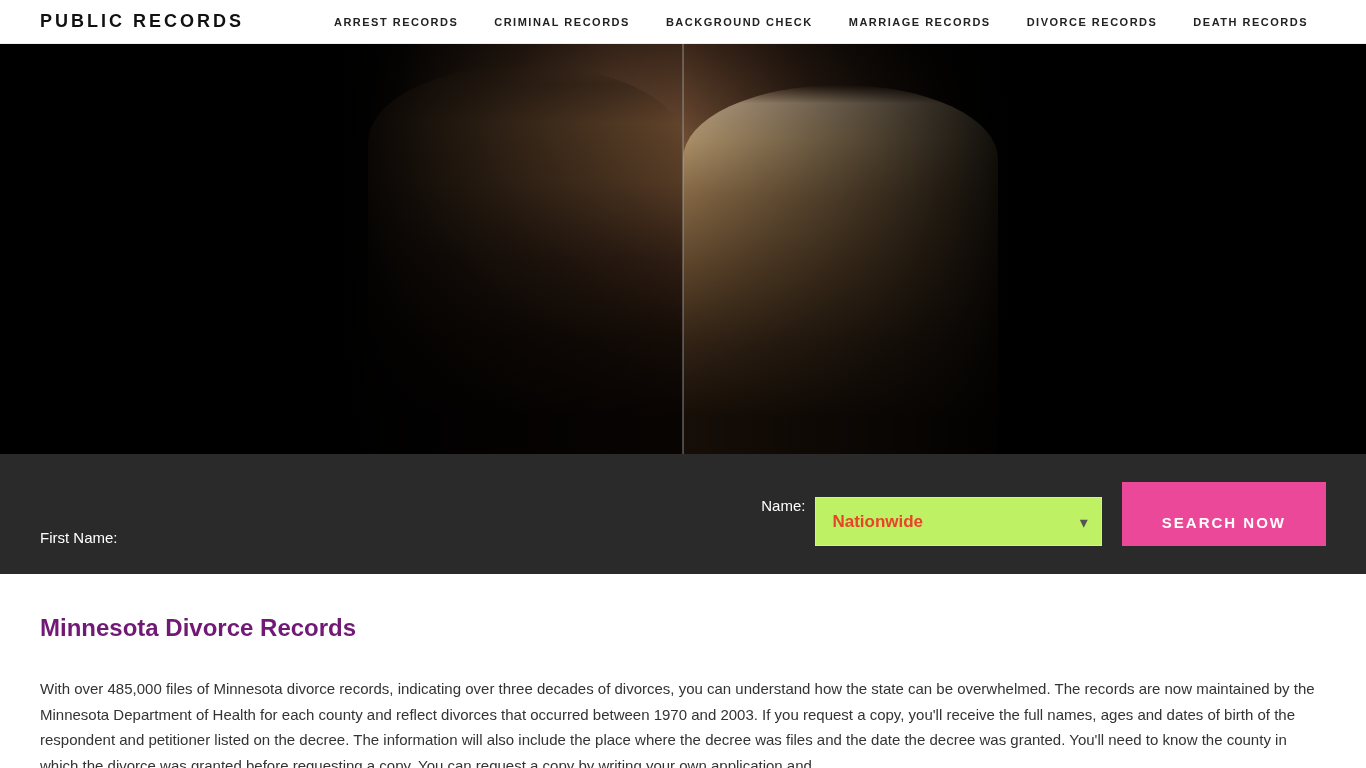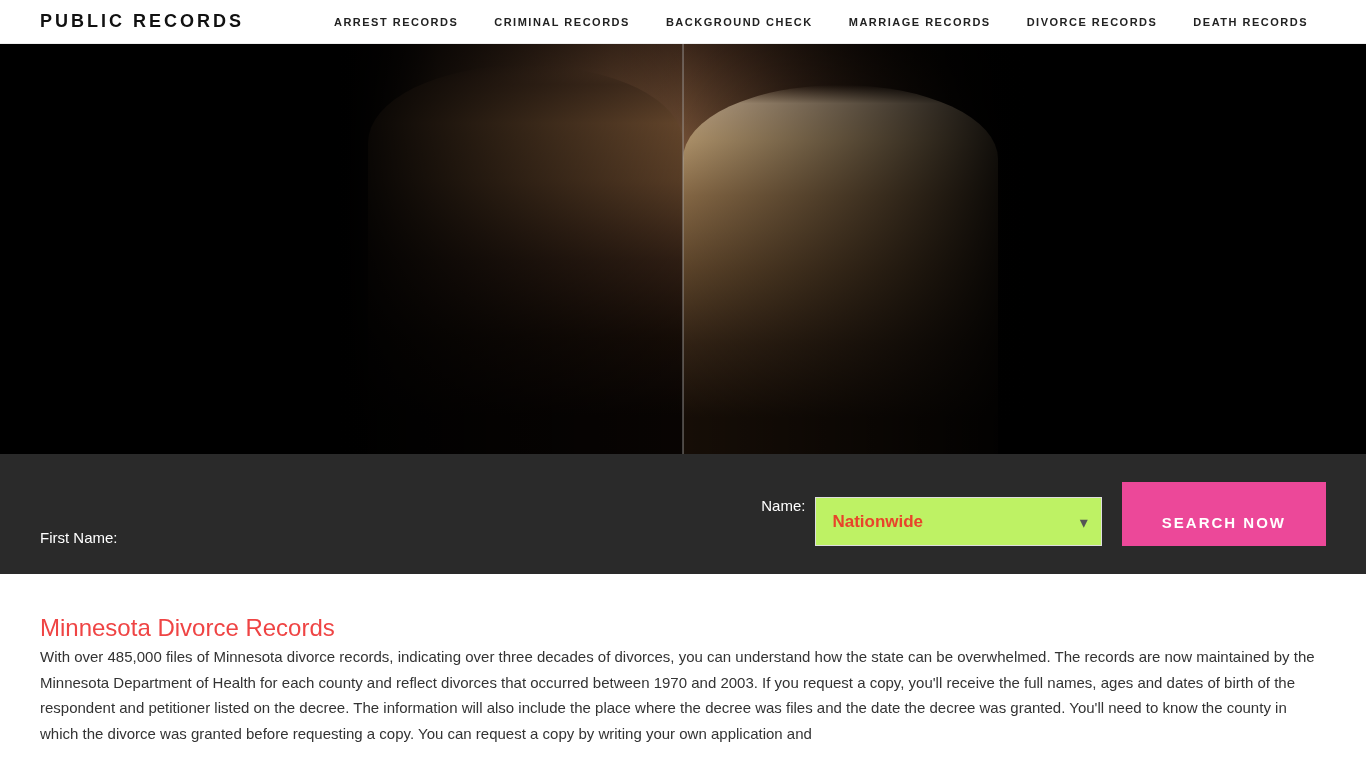--- a/index.html
+++ b/index.html
@@ -248,23 +248,23 @@
     }
 
     
     .content-section {
       padding: 40px 40px 30px 40px;
       max-width: 1366px;
     }
 
     .content-section h2 {
       font-size: 24px;
-      font-weight: 400;
-      color: #ef4444;
-      margin-bottom: 2px;
+      font-weight: 700;
+      color: #701a75;
+      margin-bottom: 34px;
     }
 
     .content-section p {
       font-size: 15px;
       line-height: 1.7;
       color: #333;
     }
   </style>
 </head>
 <body>

